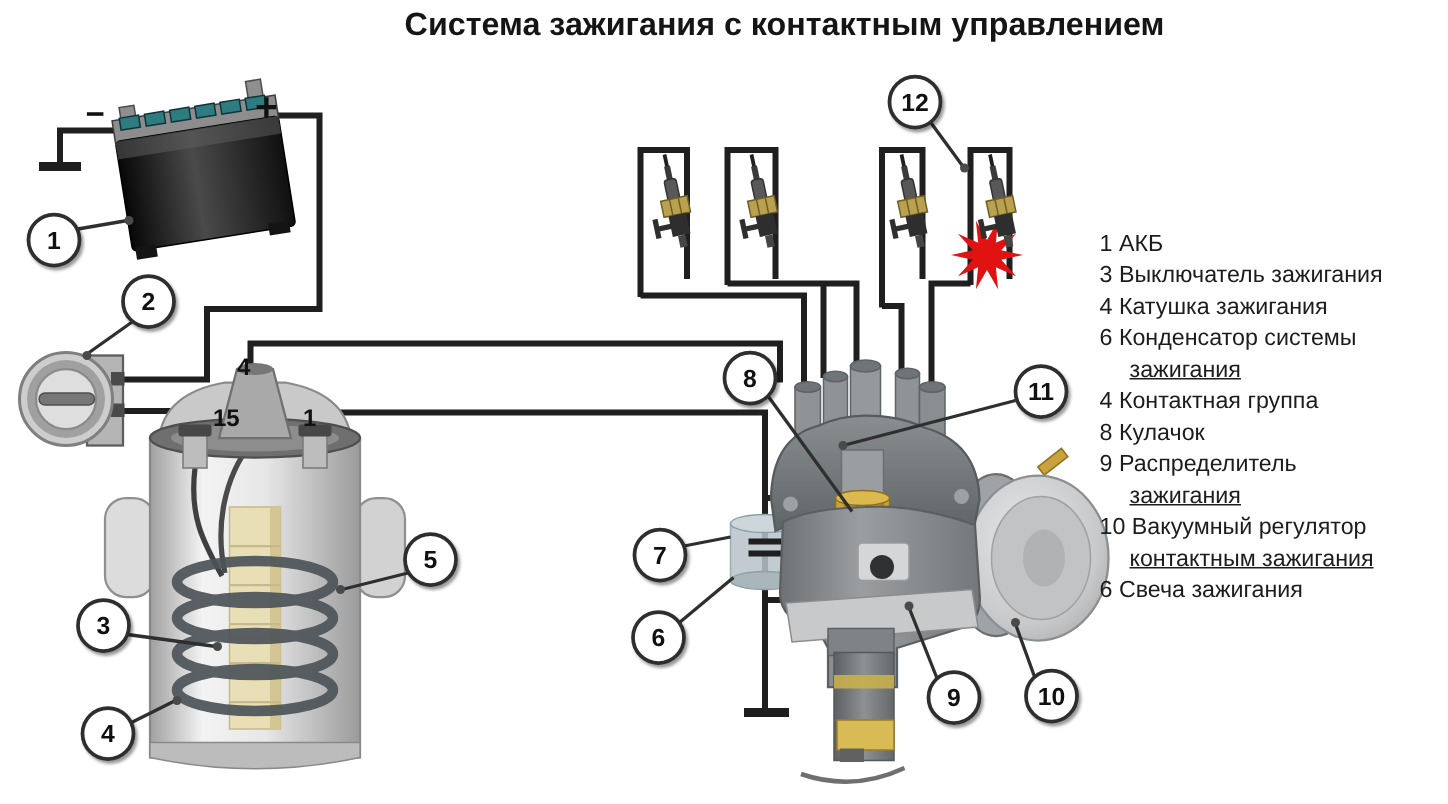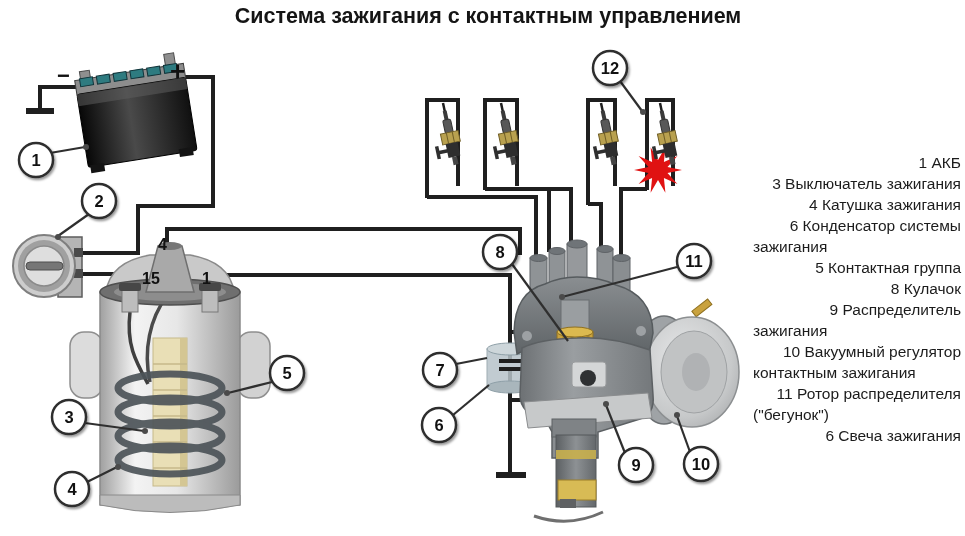--- a/index.html
+++ b/index.html
@@ -1,23 +1,23 @@
 <!DOCTYPE html>
 <html><head>
 <meta charset="utf-8">
 <style>
   html,body{margin:0;padding:0;background:#ffffff;}
   #stage{position:relative;width:965px;height:536px;background:#fff;overflow:hidden;
          font-family:"Liberation Sans",sans-serif;}
   #diagram-svg{position:absolute;left:0;top:0;}
-  .page-title{position:absolute;top:4px;left:488px;transform:translateX(-50%);
+  .page-title{position:absolute;top:4px;left:523px;transform:translateX(-50%);
               white-space:nowrap;font-size:21.5px;font-weight:bold;color:#151515;}
   .legend{position:absolute;left:733px;top:152px;width:228px;color:#1c1c1c;font-size:15.5px;}
-  .legend .l1{line-height:21px;text-align:right;}
-  .legend .l2{line-height:21px;padding-left:20px;}
+  .legend .l1{line-height:21px;}
+  .legend .l2{line-height:21px;padding-left:20px;text-decoration:underline;}
   svg text{font-family:"Liberation Sans",sans-serif;}
   .callout-num{font-size:16.5px;font-weight:bold;fill:#111;}
   .term-label{font-size:16px;font-weight:bold;fill:#111;}
   .batt-sign{font-weight:bold;fill:#111;}
 </style>
 </head>
 <body>
 
 <div id="stage">
 
@@ -323,38 +323,34 @@
   </div>
   <div class="legend-item">
     <div class="l1">4 Катушка зажигания</div>
         <div class="l2"></div>
   </div>
   <div class="legend-item">
     <div class="l1">6 Конденсатор системы</div>
         <div class="l2">зажигания</div>
   </div>
   <div class="legend-item">
-    <div class="l1">5 Контактная группа</div>
+    <div class="l1">4 Контактная группа</div>
         <div class="l2"></div>
   </div>
   <div class="legend-item">
     <div class="l1">8 Кулачок</div>
         <div class="l2"></div>
   </div>
   <div class="legend-item">
     <div class="l1">9 Распределитель</div>
         <div class="l2">зажигания</div>
   </div>
   <div class="legend-item">
     <div class="l1">10 Вакуумный регулятор</div>
         <div class="l2">контактным зажигания</div>
   </div>
   <div class="legend-item">
-    <div class="l1">11 Ротор распределителя</div>
-        <div class="l2">("бегунок")</div>
-  </div>
-  <div class="legend-item">
     <div class="l1">6 Свеча зажигания</div>
         <div class="l2"></div>
   </div>
 </div>
 
 </div>
 
 </body></html>

